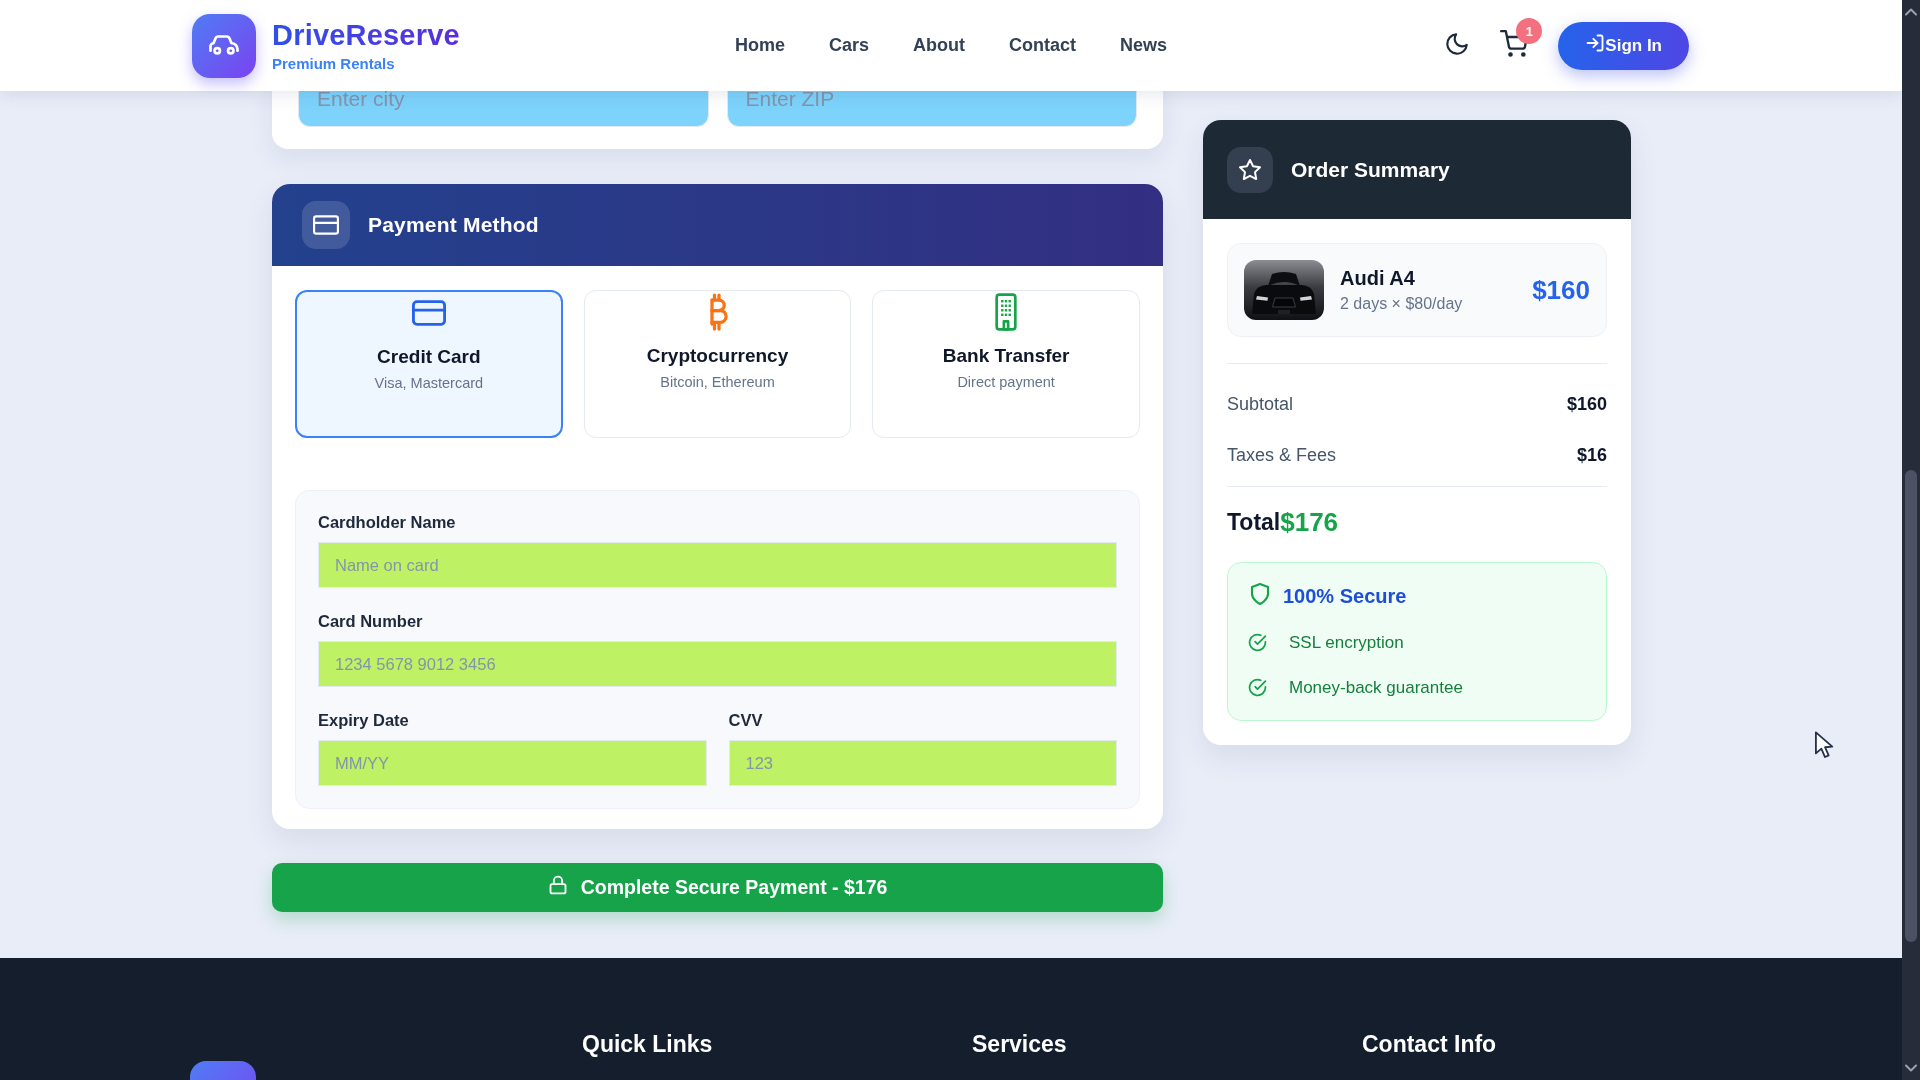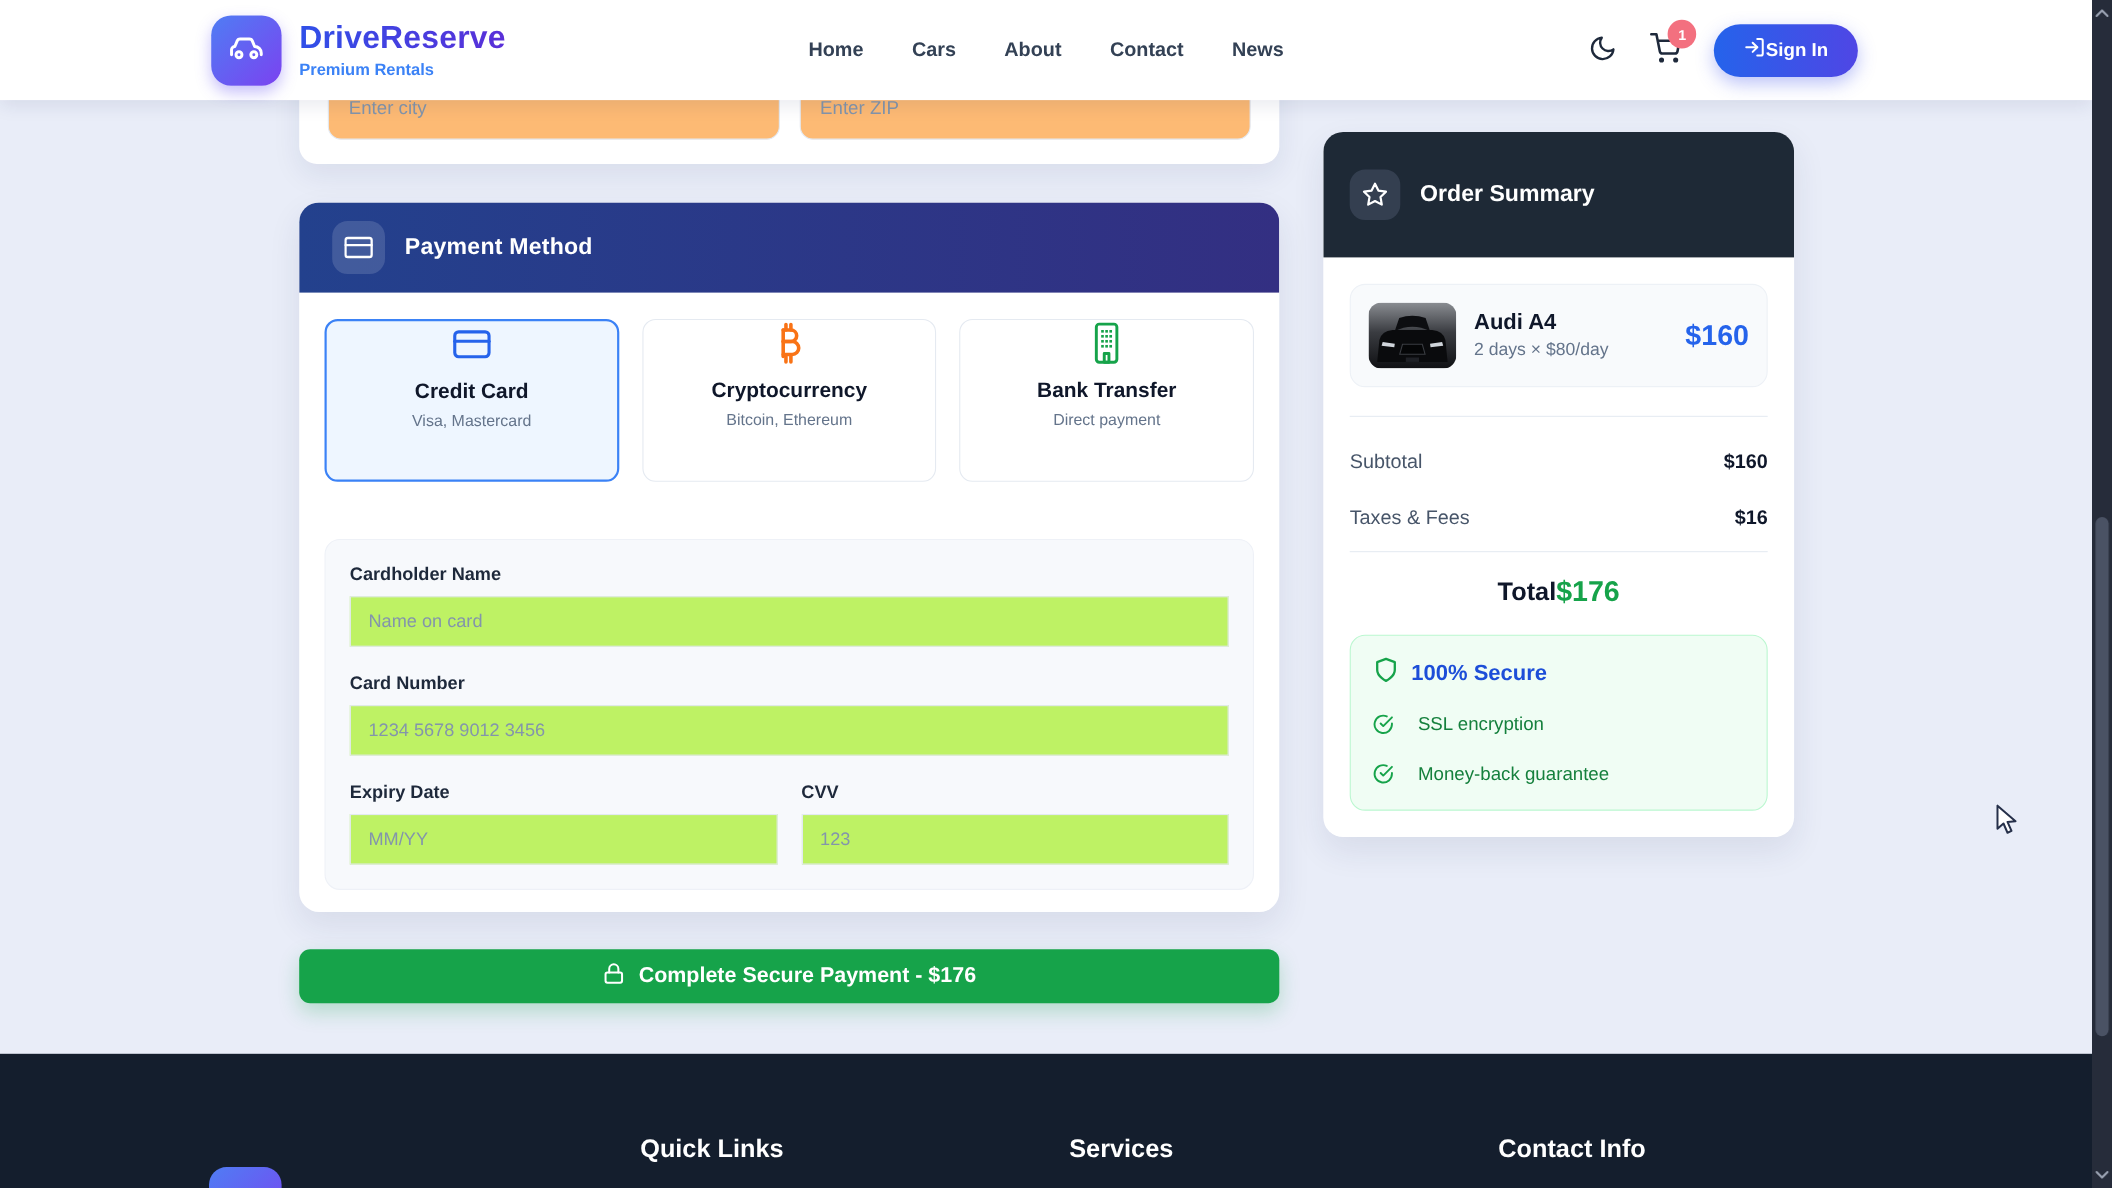--- a/index.html
+++ b/index.html
@@ -58,21 +58,21 @@
   .col-right { width:428px; }
 
   
   .top-card {
     height:170px; margin-top:-112px; background:#fff; border-radius:16px;
     box-shadow:0 10px 26px rgba(30,41,90,.08);
     padding:92px 26px 0; display:flex; gap:18px;
   }
   .top-input {
     flex:1; height:56px; border:1.5px solid #e3e9f2; border-radius:12px;
-    padding:0 18px; font-size:17px; font-family:inherit; color:#334155; background:#fdba74; outline:none;
+    padding:0 18px; font-size:21px; font-family:inherit; color:#334155; background:#7dd3fc; outline:none;
   }
   input::placeholder { color:#8395ab; opacity:1; }
 
   
   .pay-card {
     margin-top:35px; background:#fff; border-radius:18px; overflow:hidden;
     box-shadow:0 12px 30px rgba(30,41,90,.09);
   }
   .pay-header {
     height:82px; background:linear-gradient(90deg,#23418d 0%,#332f82 100%);
@@ -108,38 +108,38 @@
     background:#16a34a; color:#fff; font-size:19.5px; font-weight:700; font-family:inherit;
     display:flex; align-items:center; justify-content:center; gap:13px;
     box-shadow:0 8px 18px rgba(22,163,74,.25);
   }
 
   
   .order-card {
     margin-top:29px; background:#fff; border-radius:18px; overflow:hidden;
     box-shadow:0 12px 30px rgba(30,41,90,.09);
   }
-  .order-header { height:114px; background:#1e2936; display:flex; align-items:center; gap:18px; padding:0 24px; }
+  .order-header { height:99px; background:#1e2936; display:flex; align-items:center; gap:18px; padding:0 24px; }
   .star-tile { width:46px; height:46px; border-radius:14px; background:#343f50; display:flex; align-items:center; justify-content:center; }
   .order-title { color:#fff; font-size:21px; font-weight:800; }
   .order-body { padding:24px; }
   .item {
     display:flex; align-items:center; gap:16px; background:#f8fafc;
     border:1px solid #edf1f6; border-radius:14px; padding:16px;
   }
   .thumb { width:80px; height:60px; border-radius:12px; overflow:hidden; flex:none; }
   .item-name { font-size:20px; font-weight:800; color:#0f172a; }
   .item-sub { font-size:16px; color:#64748b; margin-top:5px; }
   .item-price { margin-left:auto; font-size:26px; font-weight:800; color:#2563eb; }
   .divider { height:1px; background:#e6ebf2; margin-top:26px; }
   .srow { display:flex; justify-content:space-between; align-items:center; margin-top:30px; }
   .srow .slabel { font-size:18px; color:#475569; }
   .srow .svalue { font-size:18px; font-weight:700; color:#0f172a; }
   .divider.d2 { margin-top:20px; }
-  .total-row { display:flex; justify-content:center; align-items:center; margin-top:20px; }
+  .total-row { display:flex; justify-content:flex-start; align-items:center; margin-top:20px; }
   .total-label { font-size:23px; font-weight:800; color:#0f172a; }
   .total-value { font-size:26px; font-weight:800; color:#16a34a; }
   .secure { margin-top:24px; background:#f0fdf4; border:1.5px solid #bbf7d0; border-radius:14px; padding:18px 20px; }
   .secure-title { display:flex; align-items:center; gap:11px; font-size:20px; font-weight:800; color:#1d4ed8; }
   .secure-item { display:flex; align-items:flex-start; gap:22px; margin-top:21px; font-size:17px; color:#15803d; }
 
   
   .footer {
     margin-top:46px; height:220px; background:#141e2d;
     display:flex; padding:50px 0 0 190px;

